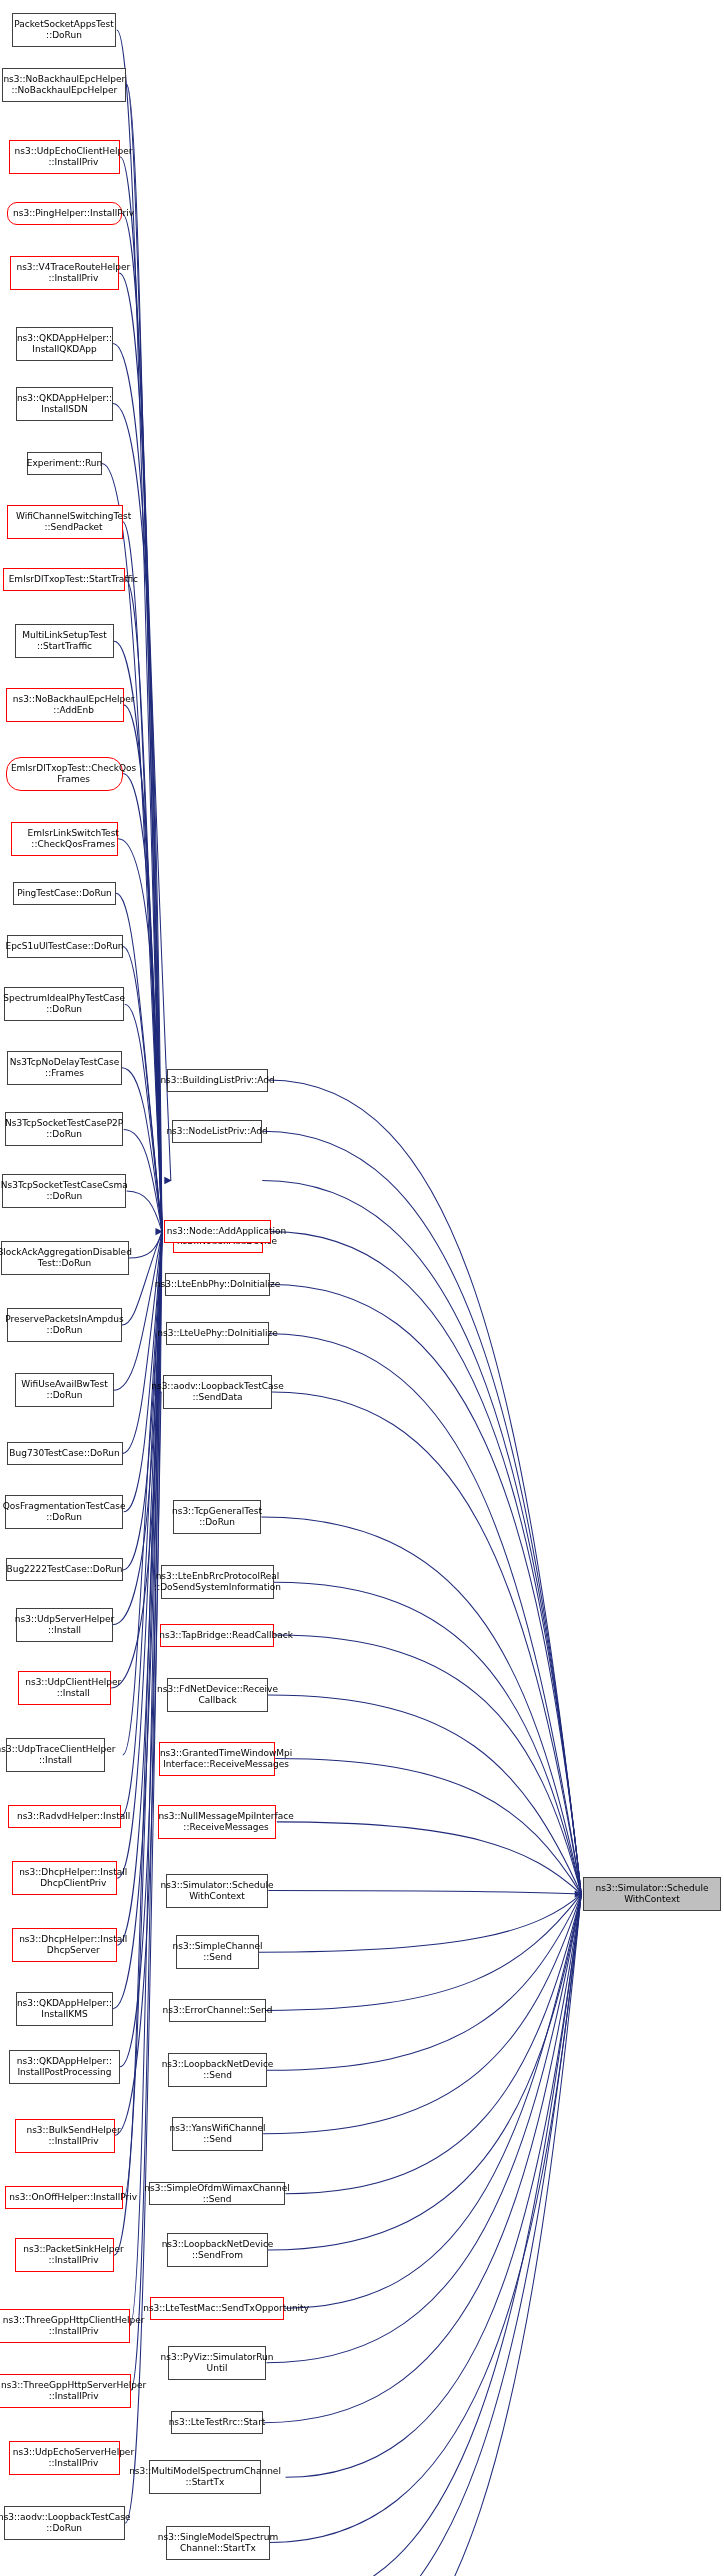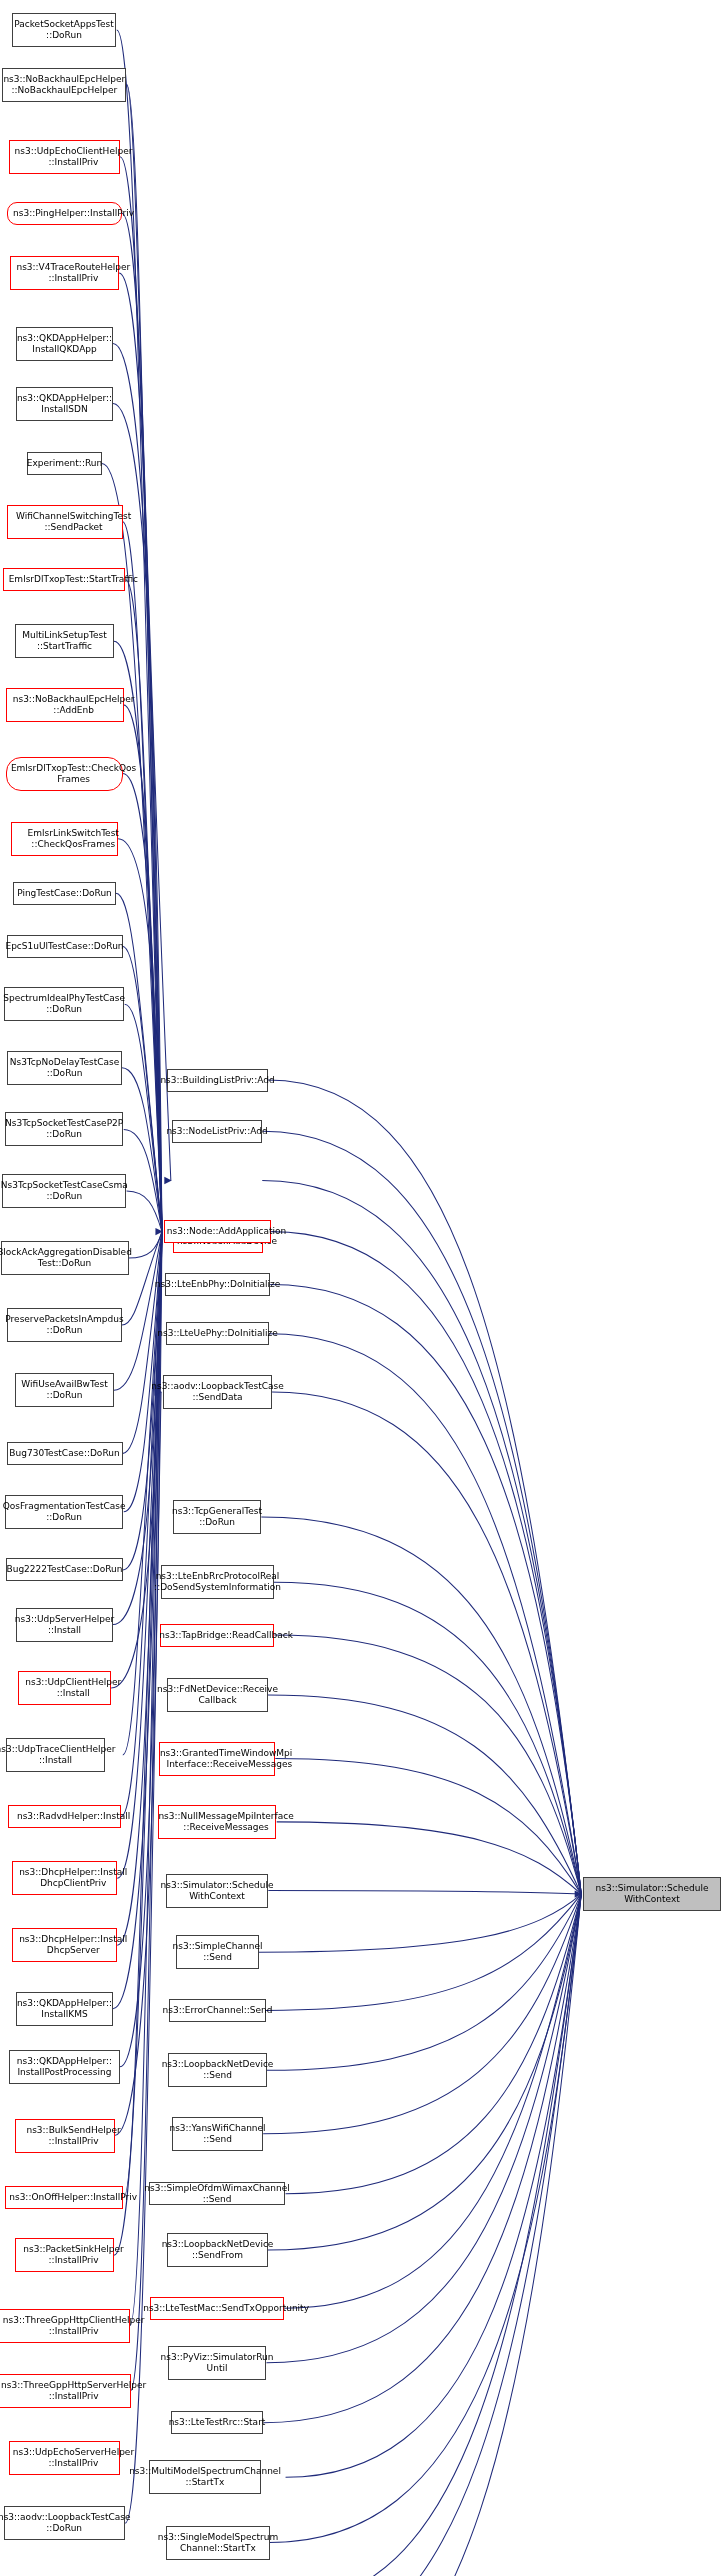--- a/index.html
+++ b/index.html
@@ -152,21 +152,21 @@
 ::AddEnb</div>
       <div class="node red" style="left: 6px; top: 757px; width: 117px; height: 34px; border-radius: 15px;">EmlsrDlTxopTest::CheckQos
 Frames</div>
       <div class="node red" style="left: 10.7px; top: 822px; width: 107px; height: 34px;">EmlsrLinkSwitchTest
 ::CheckQosFrames</div>
       <div class="node" style="left: 13px; top: 882px; width: 103px; height: 23px;">PingTestCase::DoRun</div>
       <div class="node" style="left: 6.5px; top: 935px; width: 116px; height: 23px;">EpcS1uUlTestCase::DoRun</div>
       <div class="node" style="left: 4.2px; top: 987px; width: 120px; height: 34px;">SpectrumIdealPhyTestCase
 ::DoRun</div>
       <div class="node" style="left: 7px; top: 1051px; width: 115px; height: 34px;">Ns3TcpNoDelayTestCase
-::DoRun</div>
+::Frames</div>
       <div class="node" style="left: 5.1px; top: 1112px; width: 118px; height: 34px;">Ns3TcpSocketTestCaseP2P
 ::DoRun</div>
       <div class="node" style="left: 2.3px; top: 1174px; width: 124px; height: 34px;">Ns3TcpSocketTestCaseCsma
 ::DoRun</div>
       <div class="node" style="left: 0.5px; top: 1241px; width: 128px; height: 34px;">BlockAckAggregationDisabled
 Test::DoRun</div>
       <div class="node" style="left: 7px; top: 1308px; width: 115px; height: 34px;">PreservePacketsInAmpdus
 ::DoRun</div>
       <div class="node" style="left: 15px; top: 1373px; width: 99px; height: 34px;">WifiUseAvailBwTest
 ::DoRun</div>
@@ -210,21 +210,21 @@
       <div class="node" style="left: 166px; top: 1322px; width: 103px; height: 23px;">ns3::LteUePhy::DoInitialize</div>
       <div class="node" style="left: 163px; top: 1375px; width: 109px; height: 34px;">ns3::aodv::LoopbackTestCase
 ::SendData</div>
       <div class="node" style="left: 173px; top: 1500px; width: 88px; height: 34px;">ns3::TcpGeneralTest
 ::DoRun</div>
       <div class="node" style="left: 161px; top: 1565px; width: 113px; height: 34px;">ns3::LteEnbRrcProtocolReal
 ::DoSendSystemInformation</div>
       <div class="node red" style="left: 160px; top: 1624px; width: 114px; height: 23px;">ns3::TapBridge::ReadCallback</div>
       <div class="node" style="left: 167px; top: 1678px; width: 101px; height: 34px;">ns3::FdNetDevice::Receive
 Callback</div>
-      <div class="node red" style="left: 159px; top: 1742px; width: 116px; height: 34px; text-align: right;">ns3::GrantedTimeWindowMpi
+      <div class="node red" style="left: 159px; top: 1742px; width: 116px; height: 34px;">ns3::GrantedTimeWindowMpi
 Interface::ReceiveMessages</div>
       <div class="node red" style="left: 158px; top: 1805px; width: 118px; height: 34px;">ns3::NullMessageMpiInterface
 ::ReceiveMessages</div>
       <div class="node" style="left: 166px; top: 1874px; width: 102px; height: 34px;">ns3::Simulator::Schedule
 WithContext</div>
       <div class="node" style="left: 176px; top: 1935px; width: 83px; height: 34px;">ns3::SimpleChannel
 ::Send</div>
       <div class="node" style="left: 169px; top: 1999px; width: 97px; height: 23px;">ns3::ErrorChannel::Send</div>
       <div class="node" style="left: 168px; top: 2053px; width: 99px; height: 34px;">ns3::LoopbackNetDevice
 ::Send</div>

